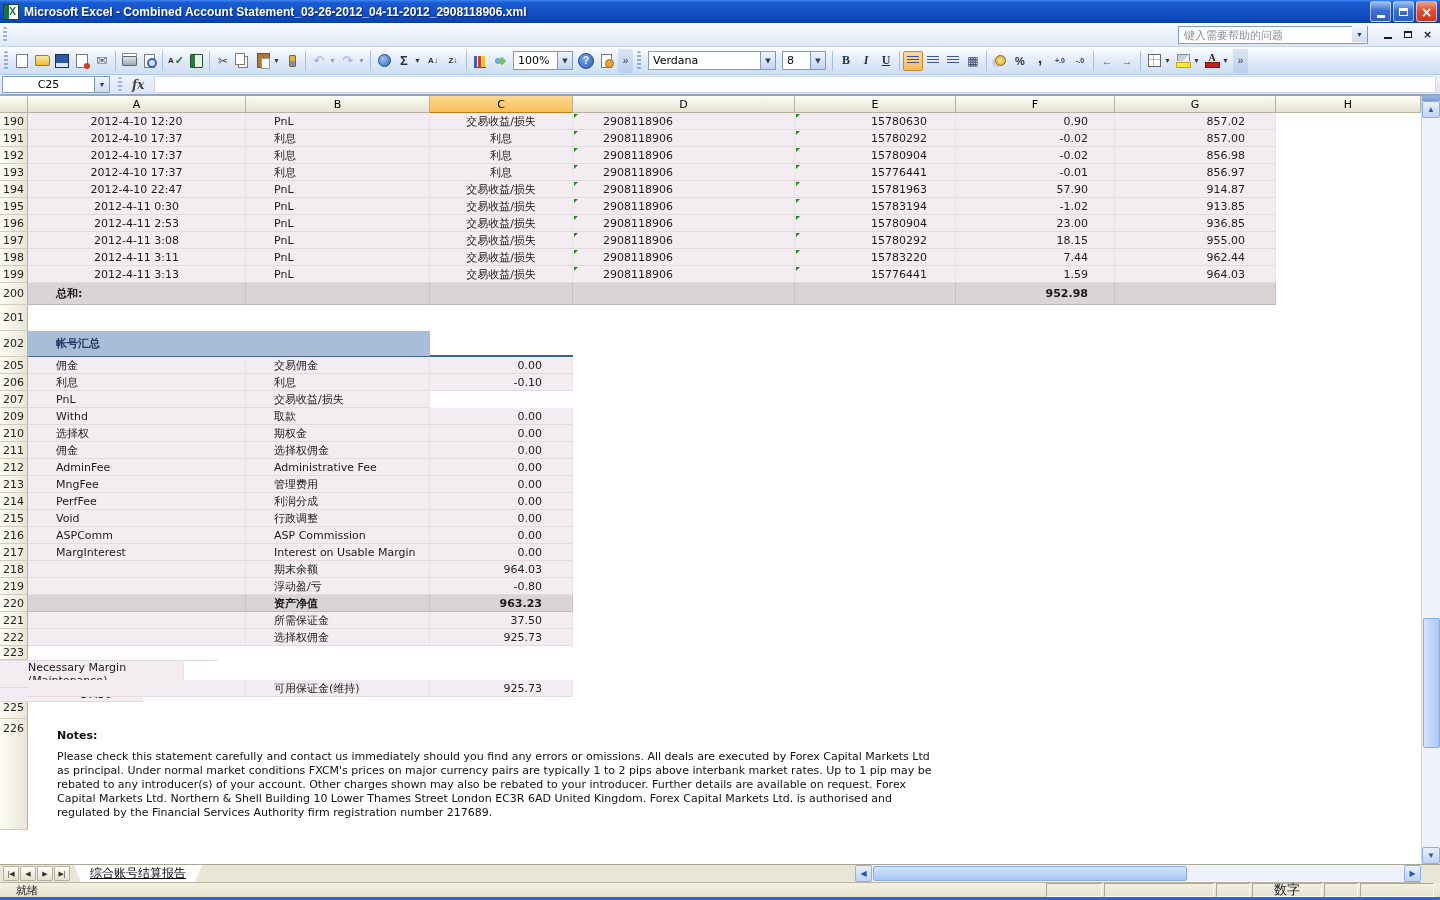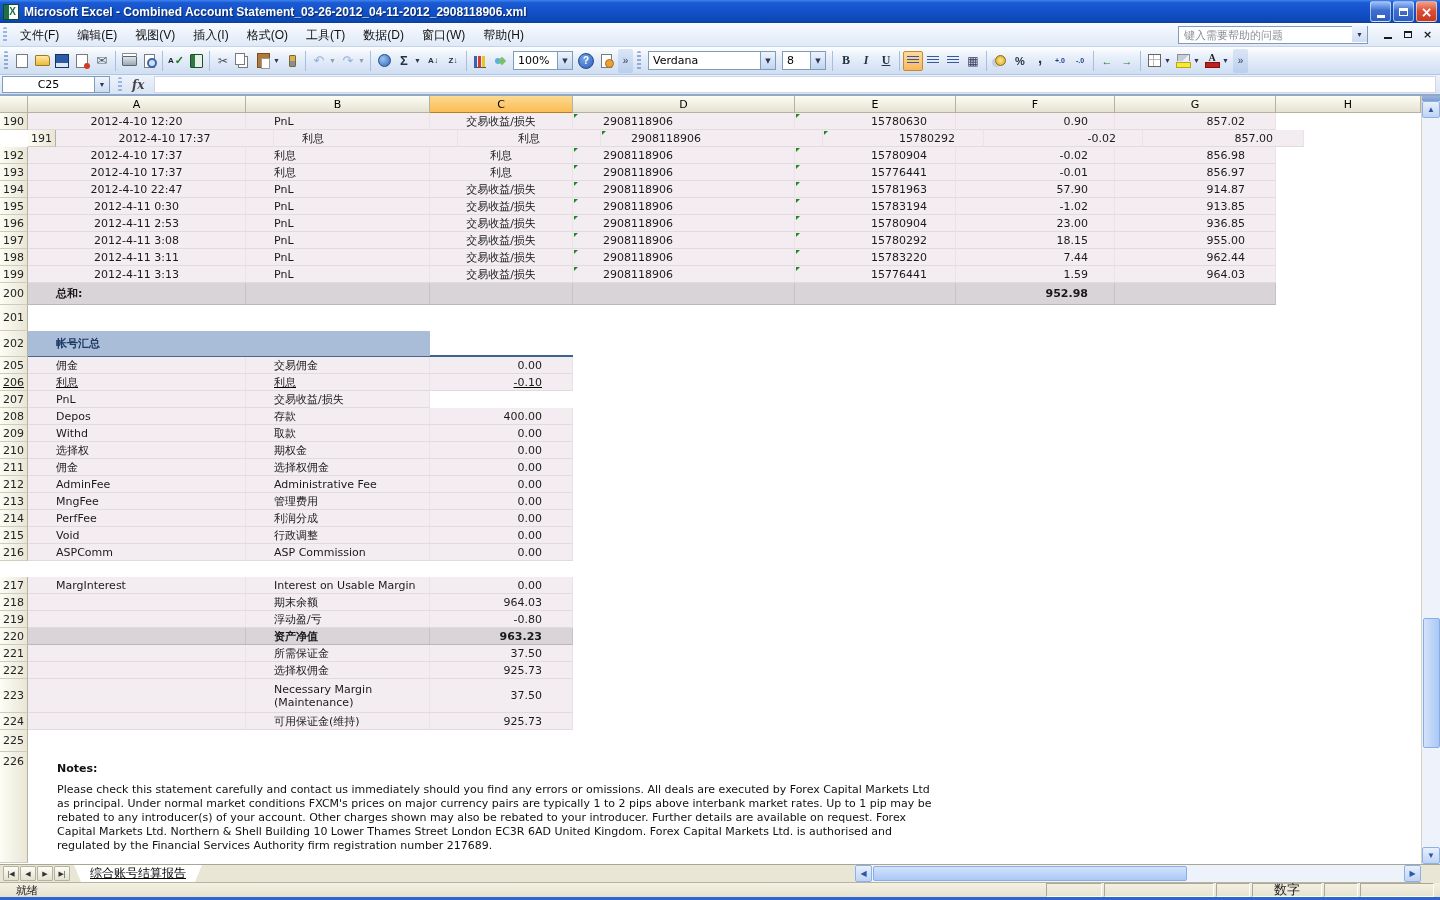--- a/index.html
+++ b/index.html
@@ -218,21 +218,20 @@
       <div class="glyph-min"></div>
     </div>
   <div class="winbtn btn-blue">
       <div class="glyph-restore"></div>
     </div>
   <div class="winbtn btn-close">×</div>
 </div>
 
 <div class="menubar">
   <div class="mgrip"></div>
-  <span id="menuItems"><span class="mitem">文件(F)</span><span class="mitem">编辑(E)</span><span class="mitem">视图(V)</span><span class="mitem">插入(I)</span><span class="mitem">格式(O)</span><span class="mitem">工具(T)</span><span class="mitem">数据(D)</span><span class="mitem">窗口(W)</span><span class="mitem">帮助(H)</span></span>
   <div class="helpbox">
     <input placeholder="键入需要帮助的问题" style="">
     <div class="hdd">▼</div>
   </div>
   <div class="mwb">
       <div class="glyph-min"></div>
     </div>
   <div class="mwb">
       <div class="glyph-restore"></div>
     </div>
@@ -345,21 +344,21 @@
         <div class="rh">190</div>
         <div class="dc ca" style="width: 218px;">2012-4-10 12:20</div>
         <div class="dc cb" style="width: 184px;">PnL</div>
         <div class="dc cc" style="width: 143px;">交易收益/损失</div>
         <div class="dc cd" style="width: 222px;">2908118906<i class="tri"></i></div>
         <div class="dc ce" style="width: 161px;">15780630<i class="tri"></i></div>
         <div class="dc cf" style="width: 159px;">0.90</div>
         <div class="dc cg" style="width: 161px;">857.02</div>
         <div class="bl" style="width: 145px;"></div>
       </div>
-      <div class="grow" style="height: 17px; padding-left: 28px;">
+      <div class="grow" style="height: 17px;">
         <div class="rh">191</div>
         <div class="dc ca" style="width: 218px;">2012-4-10 17:37</div>
         <div class="dc cb" style="width: 184px;">利息</div>
         <div class="dc cc" style="width: 143px;">利息</div>
         <div class="dc cd" style="width: 222px;">2908118906<i class="tri"></i></div>
         <div class="dc ce" style="width: 161px;">15780292<i class="tri"></i></div>
         <div class="dc cf" style="width: 159px;">-0.02</div>
         <div class="dc cg" style="width: 161px;">857.00</div>
         <div class="bl" style="width: 145px;"></div>
       </div>
@@ -472,42 +471,35 @@
         <div class="shdrline" style="width: 143px;"></div>
         <div class="bl" style="width: 848px;"></div>
       </div>
       <div class="grow" style="height: 17px;">
         <div class="rh">205</div>
         <div class="dc cb" style="width: 218px;">佣金</div>
         <div class="dc cb" style="width: 184px;">交易佣金</div>
         <div class="dc sv" style="width: 143px;">0.00</div>
         <div class="bl" style="width: 848px;"></div>
       </div>
-      <div class="grow" style="height: 17px; text-decoration: underline;">
+      <div class="grow" style="height: 17px;">
         <div class="rh">206</div>
         <div class="dc cb" style="width: 218px;">利息</div>
         <div class="dc cb" style="width: 184px;">利息</div>
         <div class="dc sv" style="width: 143px;">-0.10</div>
         <div class="bl" style="width: 848px;"></div>
       </div>
       <div class="grow" style="height: 17px;">
         <div class="rh">207</div>
         <div class="dc cb" style="width: 218px;">PnL</div>
         <div class="dc cb" style="width: 184px;">交易收益/损失</div>
         <div class="dc sv" style="width: 143px; margin-top: 44px;">553.08</div>
         <div class="bl" style="width: 848px;"></div>
       </div>
       <div class="grow" style="height: 17px;">
-        <div class="rh">208</div>
-        <div class="dc cb" style="width: 218px;">Depos</div>
-        <div class="dc cb" style="width: 184px;">存款</div>
-        <div class="dc sv" style="width: 143px;">400.00</div>
-        <div class="bl" style="width: 848px;"></div>
-      </div>
-      <div class="grow" style="height: 17px;">
         <div class="rh">209</div>
         <div class="dc cb" style="width: 218px;">Withd</div>
         <div class="dc cb" style="width: 184px;">取款</div>
         <div class="dc sv" style="width: 143px;">0.00</div>
         <div class="bl" style="width: 848px;"></div>
       </div>
       <div class="grow" style="height: 17px;">
         <div class="rh">210</div>
         <div class="dc cb" style="width: 218px;">选择权</div>
         <div class="dc cb" style="width: 184px;">期权金</div>
@@ -549,21 +541,21 @@
         <div class="dc sv" style="width: 143px;">0.00</div>
         <div class="bl" style="width: 848px;"></div>
       </div>
       <div class="grow" style="height: 17px;">
         <div class="rh">216</div>
         <div class="dc cb" style="width: 218px;">ASPComm</div>
         <div class="dc cb" style="width: 184px;">ASP Commission</div>
         <div class="dc sv" style="width: 143px;">0.00</div>
         <div class="bl" style="width: 848px;"></div>
       </div>
-      <div class="grow" style="height: 17px; margin-top: 16px;">
+      <div class="grow" style="height: 17px;">
         <div class="rh">217</div>
         <div class="dc cb" style="width: 218px;">MargInterest</div>
         <div class="dc cb" style="width: 184px;">Interest on Usable Margin</div>
         <div class="dc sv" style="width: 143px;">0.00</div>
         <div class="bl" style="width: 848px;"></div>
       </div>
       <div class="grow" style="height: 17px;">
         <div class="rh">218</div>
         <div class="dc cb" style="width: 218px;"></div>
         <div class="dc cb" style="width: 184px;">期末余额</div>
@@ -591,21 +583,21 @@
         <div class="dc sv" style="width: 143px;">37.50</div>
         <div class="bl" style="width: 848px;"></div>
       </div>
       <div class="grow" style="height: 17px;">
         <div class="rh">222</div>
         <div class="dc cb" style="width: 218px;"></div>
         <div class="dc cb" style="width: 184px;">选择权佣金</div>
         <div class="dc sv" style="width: 143px;">925.73</div>
         <div class="bl" style="width: 848px;"></div>
       </div>
-      <div class="grow" style="height: 34px;">
+      <div class="grow" style="height: 34px; flex-direction: column;">
         <div class="rh">223</div>
         <div class="dc cb" style="width: 218px;"></div>
         <div class="dc cb wrapcell" style="width: 184px;">Necessary Margin (Maintenance)</div>
         <div class="dc sv" style="width: 143px;">37.50</div>
         <div class="bl" style="width: 848px;"></div>
       </div>
       <div class="grow" style="height: 17px;">
         <div class="rh">224</div>
         <div class="dc cb" style="width: 218px;"></div>
         <div class="dc cb" style="width: 184px;">可用保证金(维持)</div>

